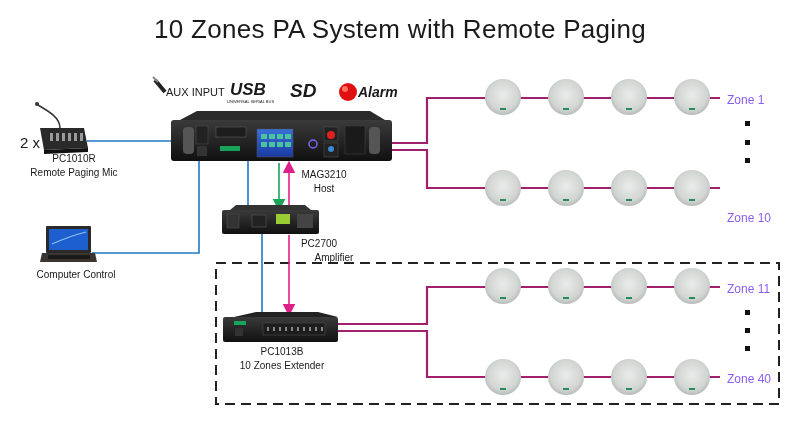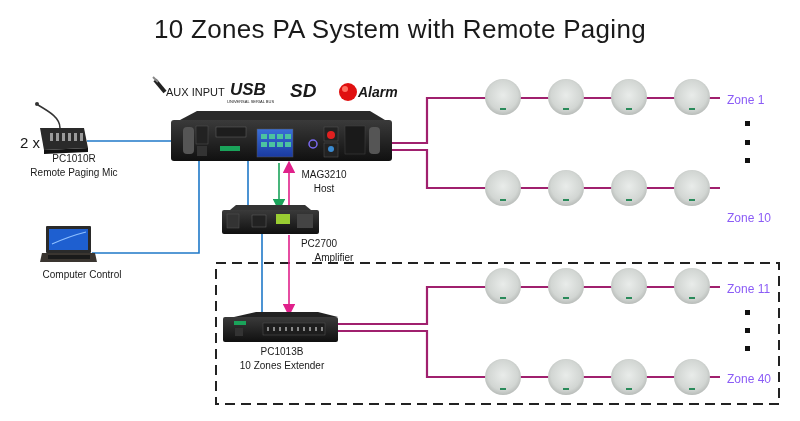--- a/index.html
+++ b/index.html
@@ -230,21 +230,21 @@
 <div class="logo" style="left:166px;top:86px;font-size:11px;font-style:normal;font-weight:normal;">AUX INPUT</div>
 <div class="logo" style="left:230px;top:80px;font-size:17px;">USB</div>
 <div class="logo" style="left:227px;top:99px;font-size:4px;font-style:normal;font-weight:normal;">UNIVERSAL SERIAL BUS</div>
 <div class="logo" style="left:290px;top:80px;font-size:19px;">SD</div>
 <div class="logo" style="left:358px;top:84px;font-size:14px;">Alarm</div>
 
 <div class="lbl" style="left:20px;top:136px;font-size:15px;">2 x</div>
 <div class="lbl" style="left:14px;top:152px;width:120px;">PC1010R</div>
 <div class="lbl" style="left:14px;top:166px;width:120px;">Remote Paging Mic</div>
 
-<div class="lbl" style="left:20px;top:268px;width:124px;text-align:center;">Computer Control</div>
+<div class="lbl" style="left:14px;top:268px;width:124px;text-align:center;">Computer Control</div>
 
 <div class="lbl" style="left:294px;top:168px;width:60px;">MAG3210</div>
 <div class="lbl" style="left:294px;top:182px;width:60px;">Host</div>
 
 <div class="lbl" style="left:284px;top:237px;width:70px;">PC2700</div>
 <div class="lbl" style="left:299px;top:251px;width:70px;">Amplifier</div>
 
 <div class="lbl" style="left:226px;top:345px;width:112px;">PC1013B</div>
 <div class="lbl" style="left:226px;top:359px;width:112px;">10 Zones Extender</div>
 

